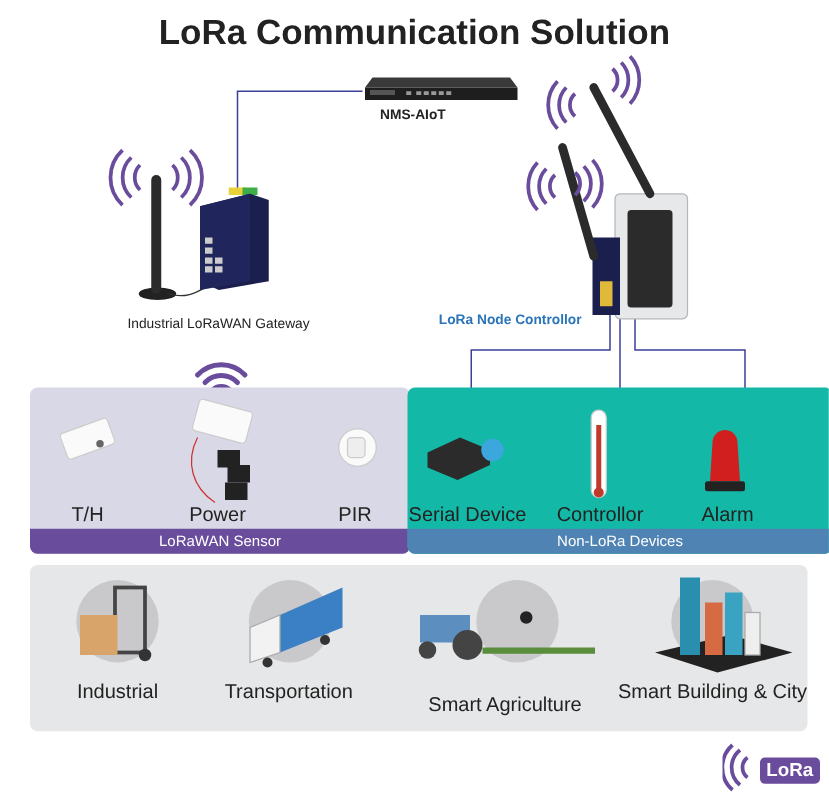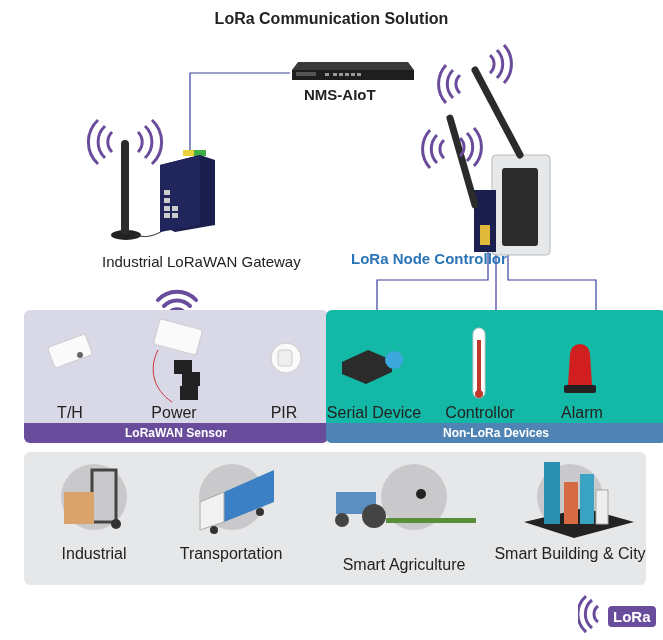--- a/index.html
+++ b/index.html
@@ -1,25 +1,25 @@
 <!DOCTYPE html>
 <html><head>
 <meta charset="utf-8">
 <style>
   html,body{margin:0;padding:0;background:#fff;}
   body{width:663px;height:640px;position:relative;overflow:hidden;font-family:"Liberation Sans",sans-serif;color:#222;}
   .abs{position:absolute;}
-  .title{left:0;width:663px;top:10px;text-align:center;font-weight:bold;font-size:16px;color:#222;}
-  .lbl{font-size:15px;color:#222;white-space:nowrap;}
+  .title{left:0;width:663px;top:10px;text-align:center;font-weight:bold;font-size:28px;color:#222;}
+  .lbl{font-size:11px;color:#222;white-space:nowrap;}
   .bold{font-weight:bold;}
   .panel{border-radius:6px;}
   .panel-sensor{left:24px;top:310px;width:304px;height:133px;background:#d9d8e6;}
   .panel-nonlora{left:326px;top:310px;width:340px;height:133px;background:#14b8a6;}
   .panel-markets{left:24px;top:452px;width:622px;height:133px;background:#e6e7e8;}
-  .bar{position:absolute;left:0;right:0;bottom:0;height:20px;border-radius:0 0 6px 6px;color:#fff;font-weight:bold;font-size:12px;text-align:center;line-height:20px;}
+  .bar{position:absolute;left:0;right:0;bottom:0;height:20px;border-radius:0 0 6px 6px;color:#fff;font-weight:normal;font-size:12px;text-align:center;line-height:20px;}
   .bar-sensor{background:#6a4c9c;}
   .bar-nonlora{background:#4f83b3;}
   .bar-markets{background:#4f6f57;}
   svg{position:absolute;left:0;top:0;}
   .item-label{position:absolute;font-size:16px;text-align:center;transform:translateX(-50%);white-space:nowrap;}
 </style>
 </head>
 <body>
 
 <div class="abs title">LoRa Communication Solution</div>

